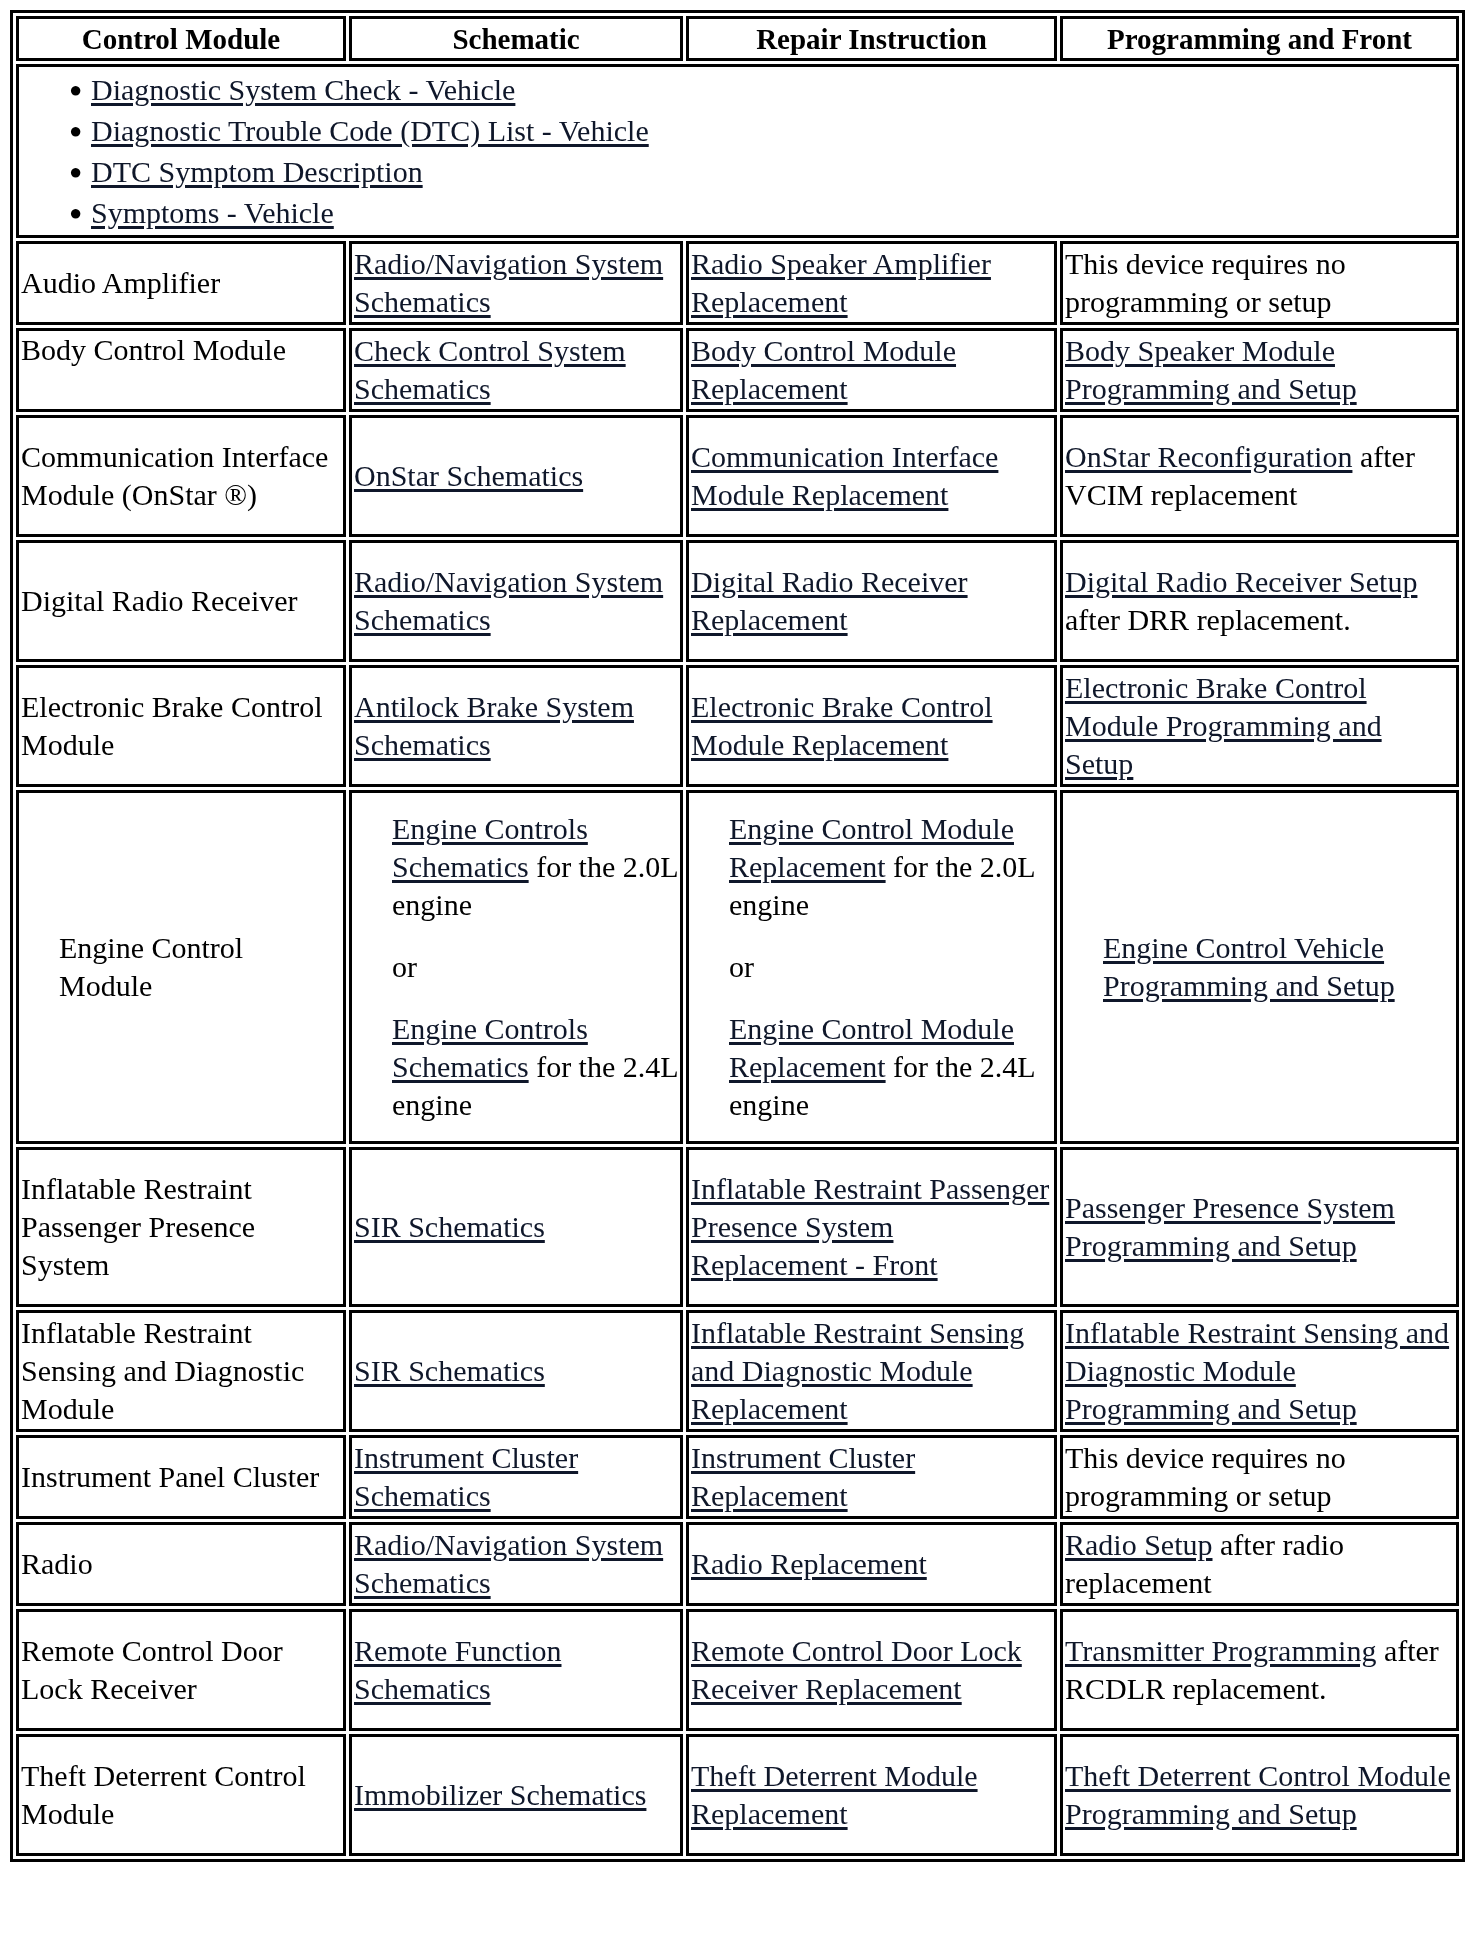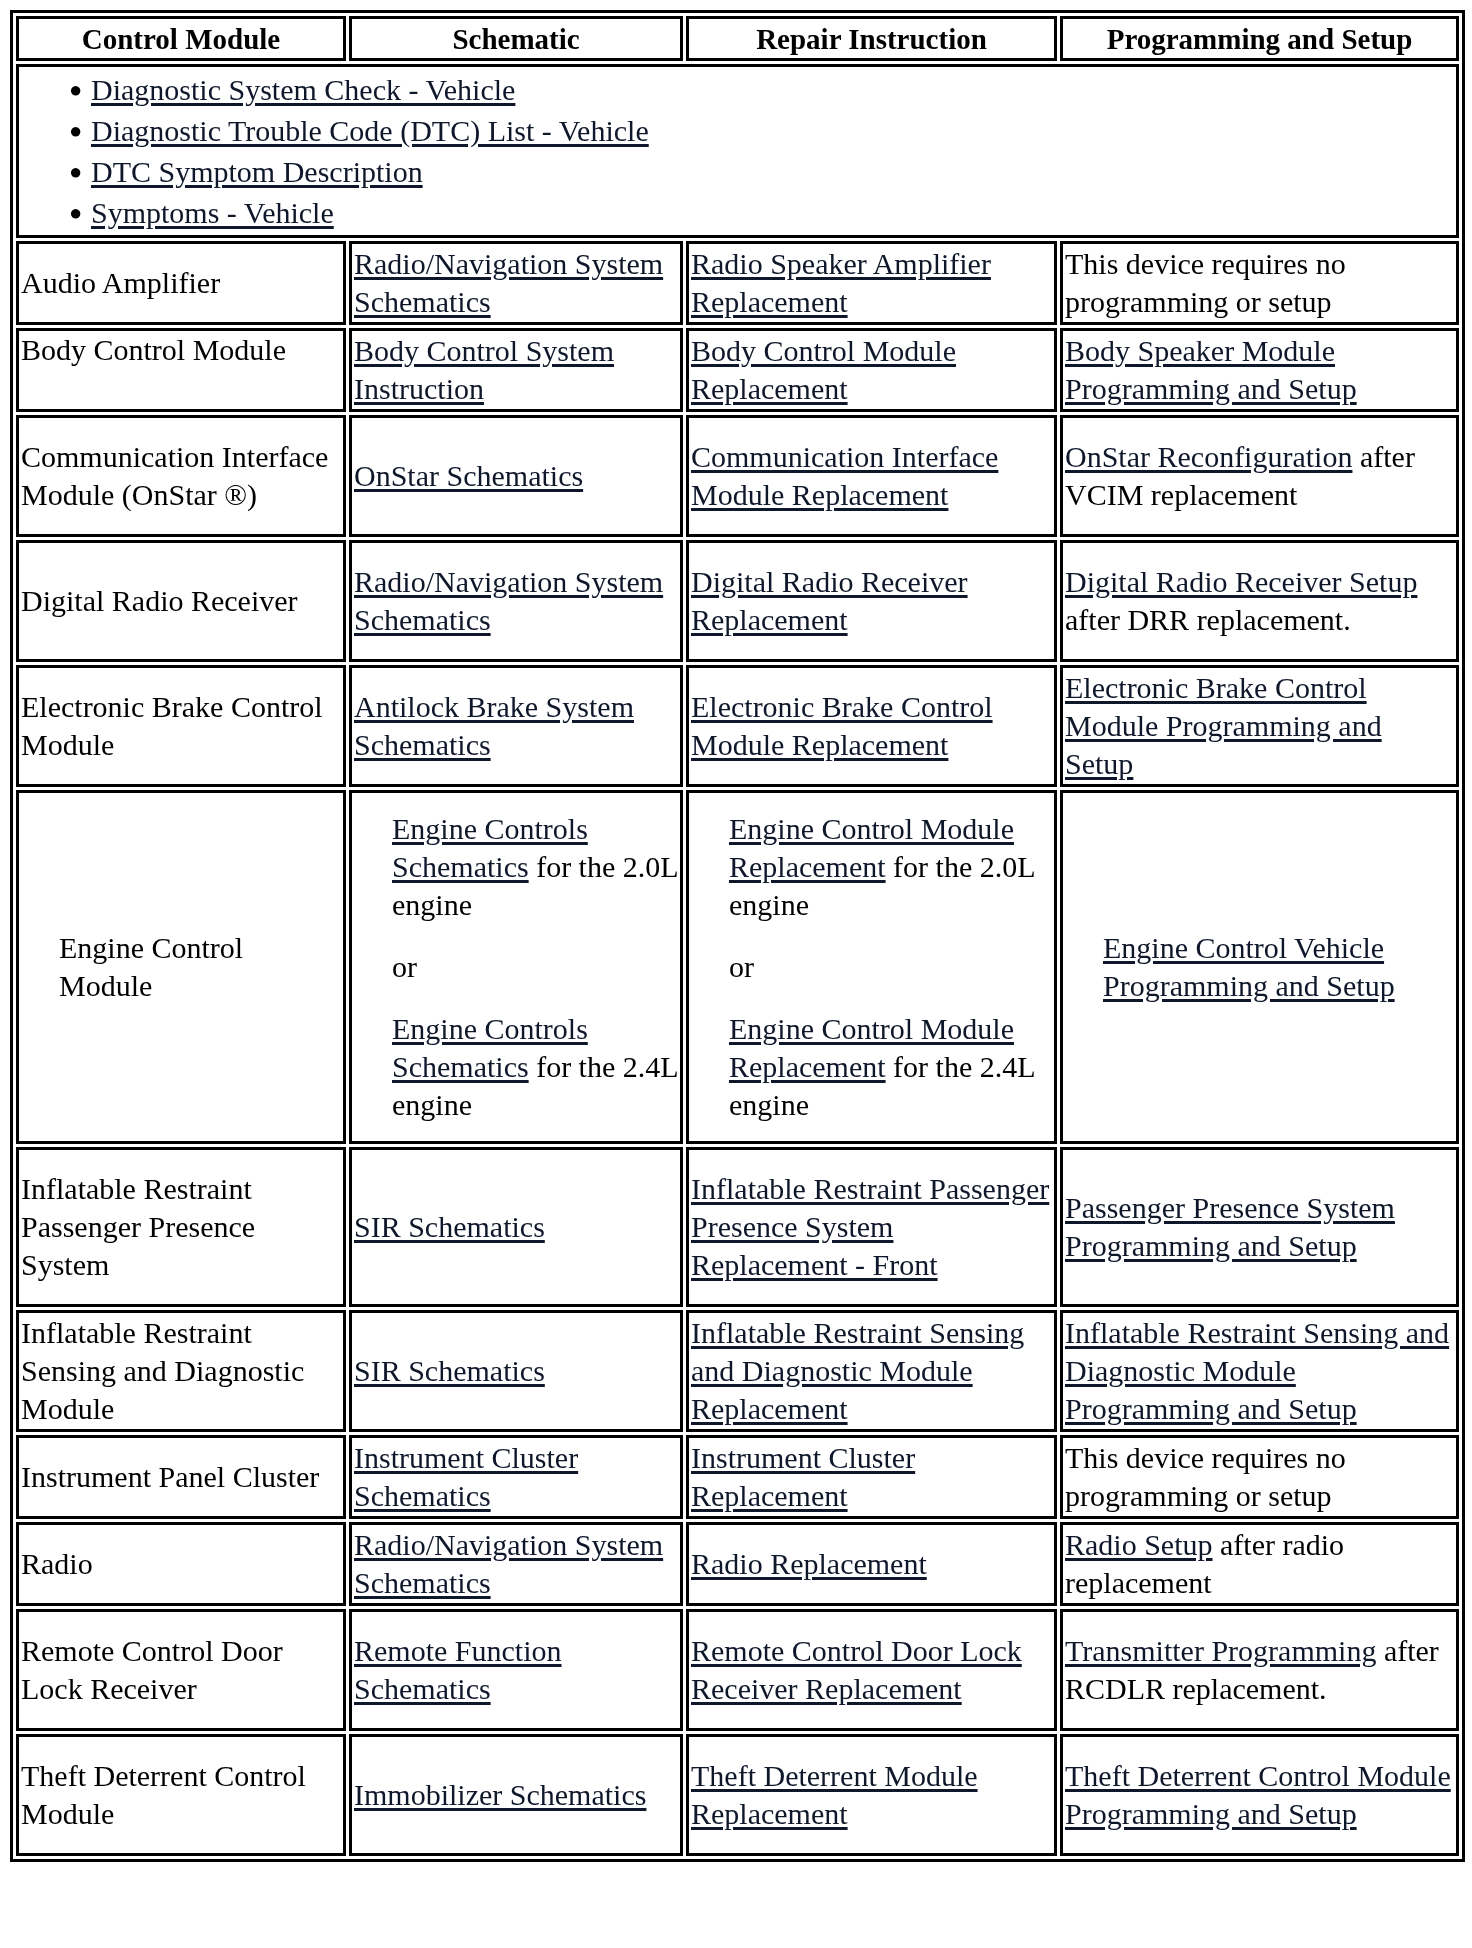--- a/index.html
+++ b/index.html
@@ -60,21 +60,21 @@
         <col class="c1">
         <col class="c2">
         <col class="c3">
         <col class="c4">
       </colgroup>
   <thead>
     <tr>
       <th>Control Module</th>
       <th>Schematic</th>
       <th>Repair Instruction</th>
-      <th>Programming and Setup</th>
+      <th>Programming and Front</th>
     </tr>
   </thead>
   <tbody>
     <tr>
       <td colspan="4">
         <ul class="diag">
           <li><span class="bullet">●</span><a class="lnk">Diagnostic System Check - Vehicle</a></li>
           <li><span class="bullet">●</span><a class="lnk">Diagnostic Trouble Code (DTC) List - Vehicle</a></li>
           <li><span class="bullet">●</span><a class="lnk">DTC Symptom Description</a></li>
           <li><span class="bullet">●</span><a class="lnk">Symptoms - Vehicle</a></li>
@@ -84,21 +84,21 @@
 
     <tr class="r-audio">
       <td>Audio Amplifier</td>
       <td><a class="lnk">Radio/Navigation System Schematics</a></td>
       <td><a class="lnk">Radio Speaker Amplifier Replacement</a></td>
       <td><span>This device requires no programming or setup</span></td>
     </tr>
 
     <tr class="r-body">
       <td style="vertical-align:top">Body Control Module</td>
-      <td><a class="lnk">Body Control System Instruction</a></td>
+      <td><a class="lnk">Check Control System Schematics</a></td>
       <td><a class="lnk">Body Control Module Replacement</a></td>
       <td><a class="lnk">Body Speaker Module Programming and Setup</a></td>
     </tr>
 
     <tr class="r-comm">
       <td>Communication Interface Module (OnStar ®)</td>
       <td><a class="lnk">OnStar Schematics</a></td>
       <td><a class="lnk">Communication Interface Module Replacement</a></td>
       <td><a class="lnk">OnStar Reconfiguration</a><span> after VCIM replacement</span></td>
     </tr>

